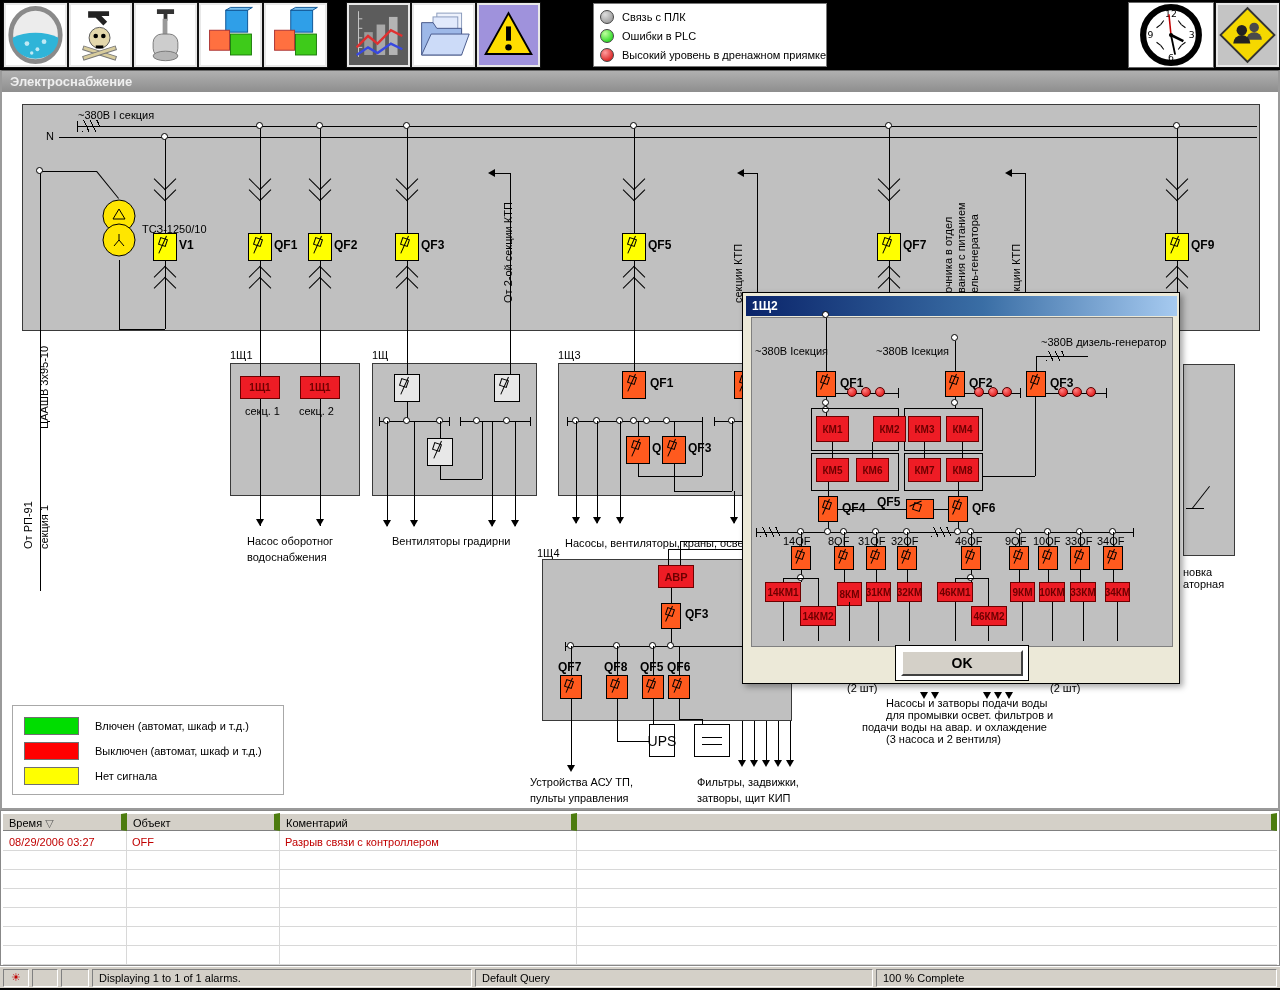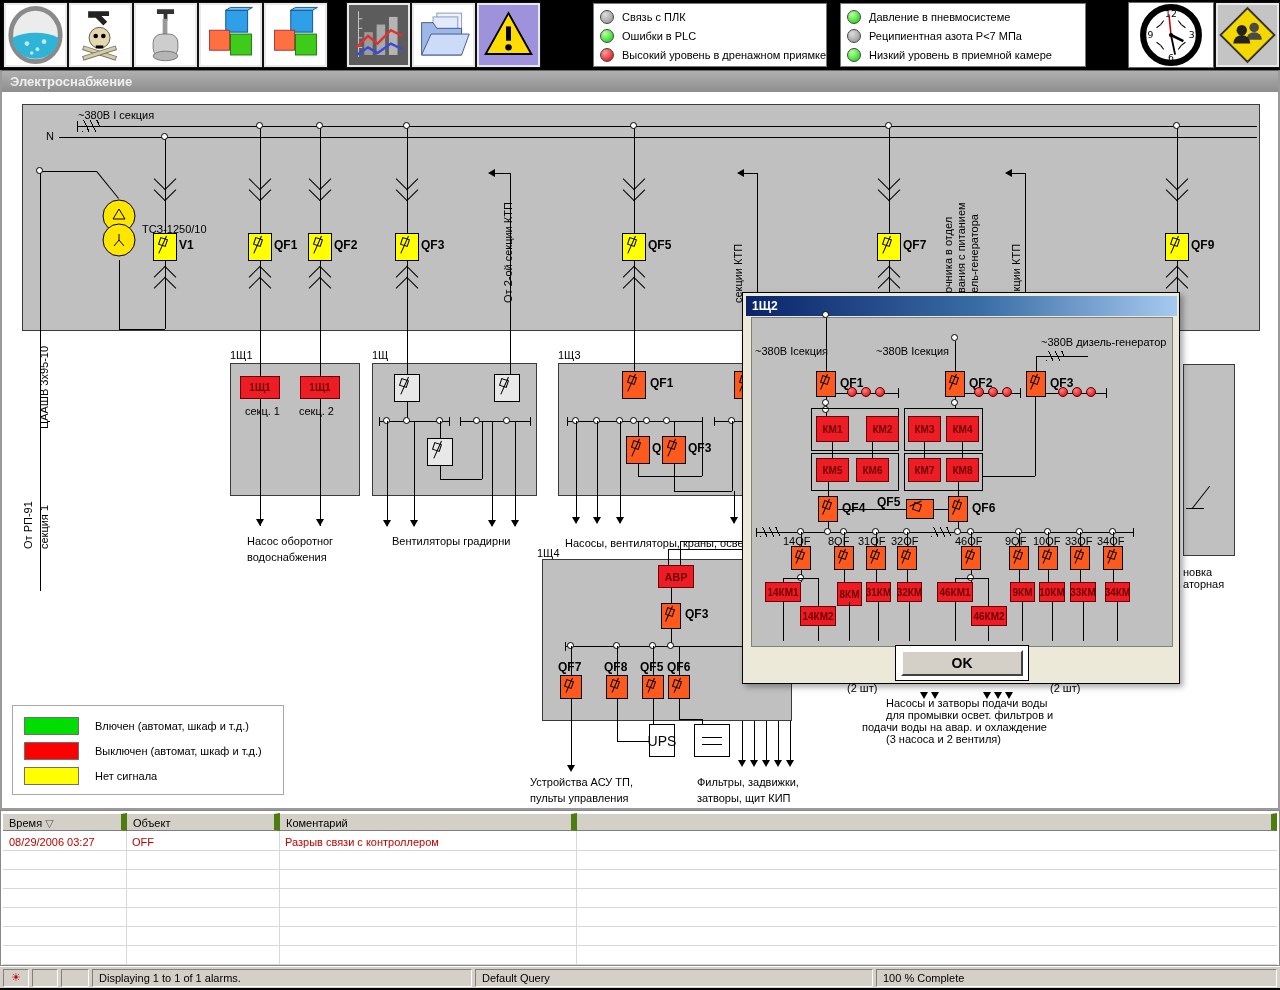--- a/index.html
+++ b/index.html
@@ -150,34 +150,20 @@
       </div>
     <div class="sind">
         <span class="tled green"></span>
         <span>Ошибки в PLC</span>
       </div>
     <div class="sind">
         <span class="tled red"></span>
         <span>Высокий уровень в дренажном приямке</span>
       </div>
   </div>
-  <div class="spanel" style="left:840px;width:246px">
-    <div class="sind">
-        <span class="tled green"></span>
-        <span>Давление в пневмосистеме</span>
-      </div>
-    <div class="sind">
-        <span class="tled gray"></span>
-        <span>Реципиентная азота Р&lt;7 МПа</span>
-      </div>
-    <div class="sind">
-        <span class="tled green"></span>
-        <span>Низкий уровень в приемной камере</span>
-      </div>
-  </div>
 
   <div id="clockpanel">
     <svg viewBox="0 0 62 62" width="64" height="64">
       <circle cx="31" cy="31" r="27" fill="#fff" stroke="#000" stroke-width="6"></circle>
       <text x="31" y="14" font-size="9" text-anchor="middle">12</text>
       <text x="51" y="34" font-size="9" text-anchor="middle">3</text>
       <text x="31" y="56" font-size="9" text-anchor="middle">6</text>
       <text x="11" y="34" font-size="9" text-anchor="middle">9</text>
       <line x1="38" y1="17" x2="41" y2="21" stroke="#000"></line>
         <line x1="45" y1="24" x2="41" y2="21" stroke="#000"></line>
@@ -542,21 +528,21 @@
   <i class="dot" style="left:83px;top:110px"></i>
   <i class="dot" style="left:83px;top:117px"></i>
   <i class="vl" style="left:212px;top:104px;height:11px"></i>
   <i class="dot" style="left:212px;top:110px"></i>
   <i class="vl" style="left:292px;top:104px;height:79px"></i>
   <i class="hl" style="left:240px;top:183px;width:52px"></i>
 
   <div class="grp" style="left:68px;top:115px;width:88px;height:43px"></div>
   <div class="grp" style="left:161px;top:115px;width:79px;height:43px"></div>
   <div class="kb" style="left:73px;top:123px;width:33px;height:26px">КМ1</div>
-  <div class="kb" style="left:123px;top:123px;width:33px;height:26px">КМ2</div>
+  <div class="kb" style="left:130px;top:123px;width:33px;height:26px">КМ2</div>
   <div class="kb" style="left:165px;top:123px;width:33px;height:26px">КМ3</div>
   <div class="kb" style="left:203px;top:123px;width:33px;height:26px">КМ4</div>
   <i class="vl" style="left:89px;top:149px;height:16px"></i>
   <i class="vl" style="left:129px;top:149px;height:16px"></i>
   <i class="vl" style="left:181px;top:149px;height:16px"></i>
   <i class="vl" style="left:219px;top:149px;height:16px"></i>
   <div class="grp" style="left:68px;top:160px;width:88px;height:38px"></div>
   <div class="grp" style="left:161px;top:160px;width:79px;height:38px"></div>
   <div class="kb" style="left:73px;top:165px;width:33px;height:24px">КМ5</div>
   <div class="kb" style="left:113px;top:165px;width:33px;height:24px">КМ6</div>

